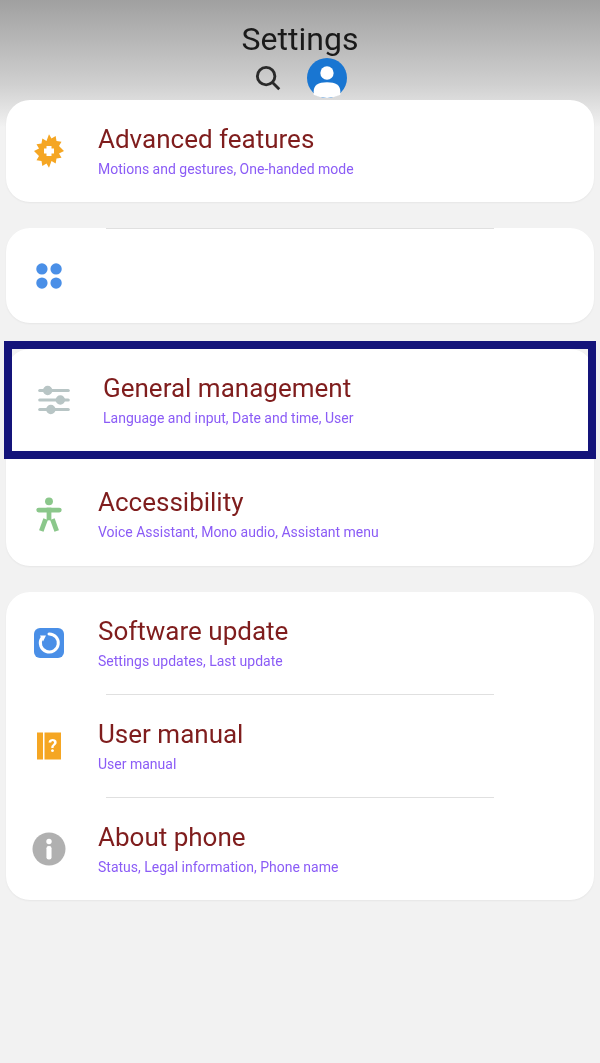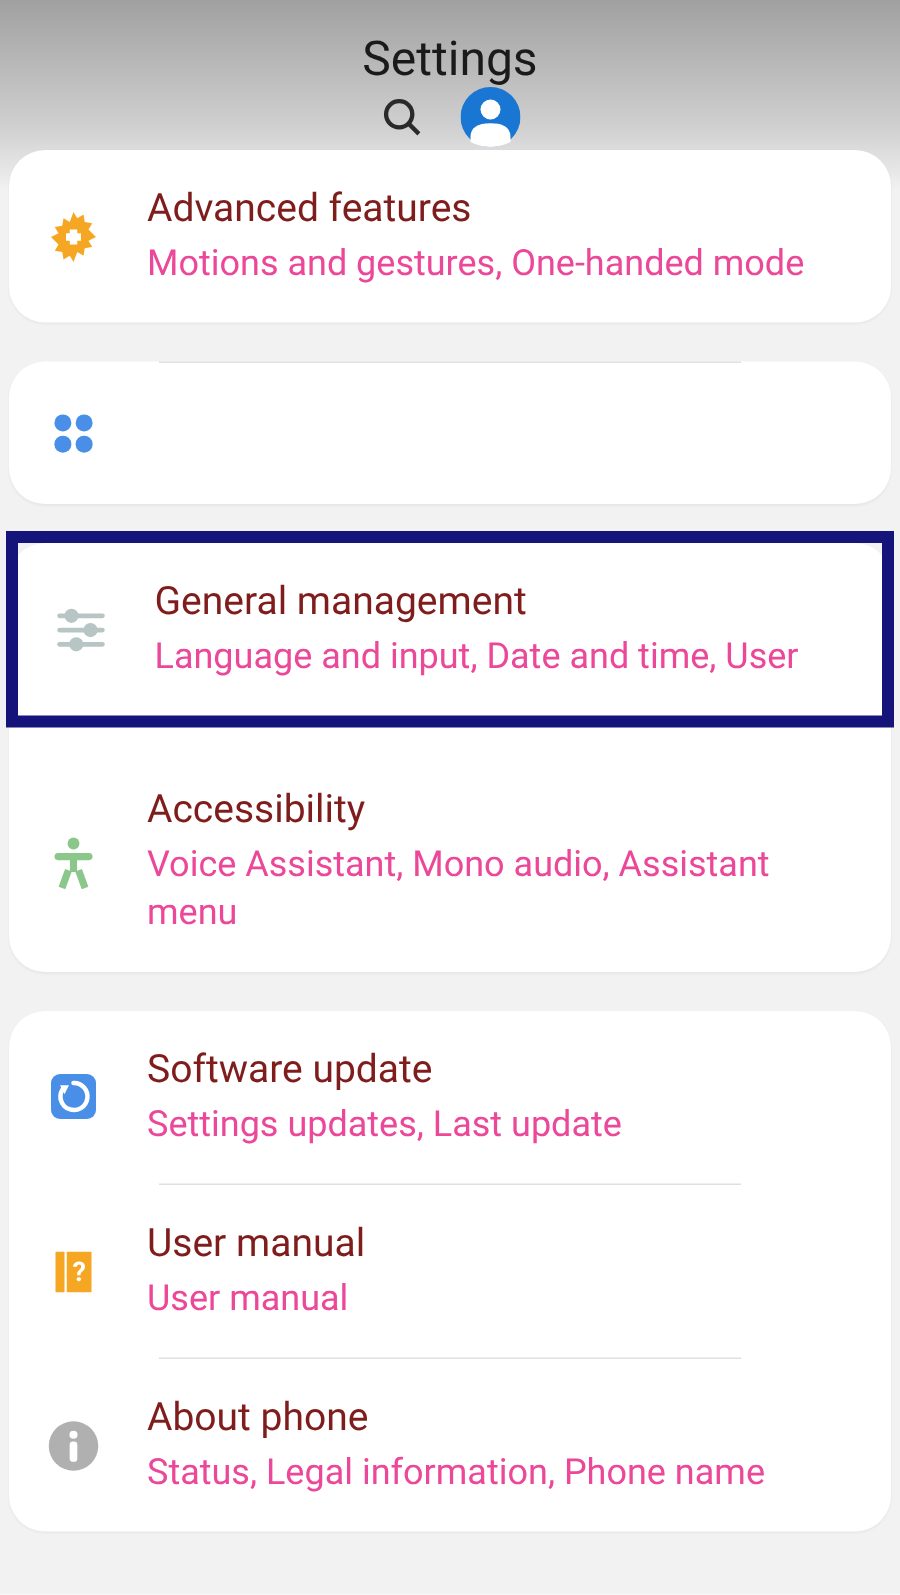--- a/index.html
+++ b/index.html
@@ -51,21 +51,21 @@
     .item {
       display: flex;
       align-items: center;
       padding: 24px 20px;
       gap: 26px;
     }
     
     .item.highlighted {
       border: 8px solid #14147a;
       border-radius: 0;
-      margin: -8px -2px 16px -2px;
+      margin: -8px -2px 4px -2px;
       padding-left: 19px;
     }
     
     .divider-wrap { padding: 0 100px 0 100px; }
     .divider {
       height: 1px;
       background: #e0e0e0;
     }
     
     .icon-box {
@@ -80,22 +80,22 @@
     .texts { flex: 1; }
     
     .item-title {
       font-size: 26px;
       color: #7f1d1d;
       font-weight: 400;
       margin-bottom: 6px;
     }
     
     .item-sub {
-      font-size: 24px;
-      color: #ec4899;
+      font-size: 14px;
+      color: #8b5cf6;
       font-weight: 400;
       line-height: 1.3;
     }
   </style>
 </head>
 <body>
 
 <div class="header">
   <div class="header-title">Settings</div>
   <div class="header-icons">

